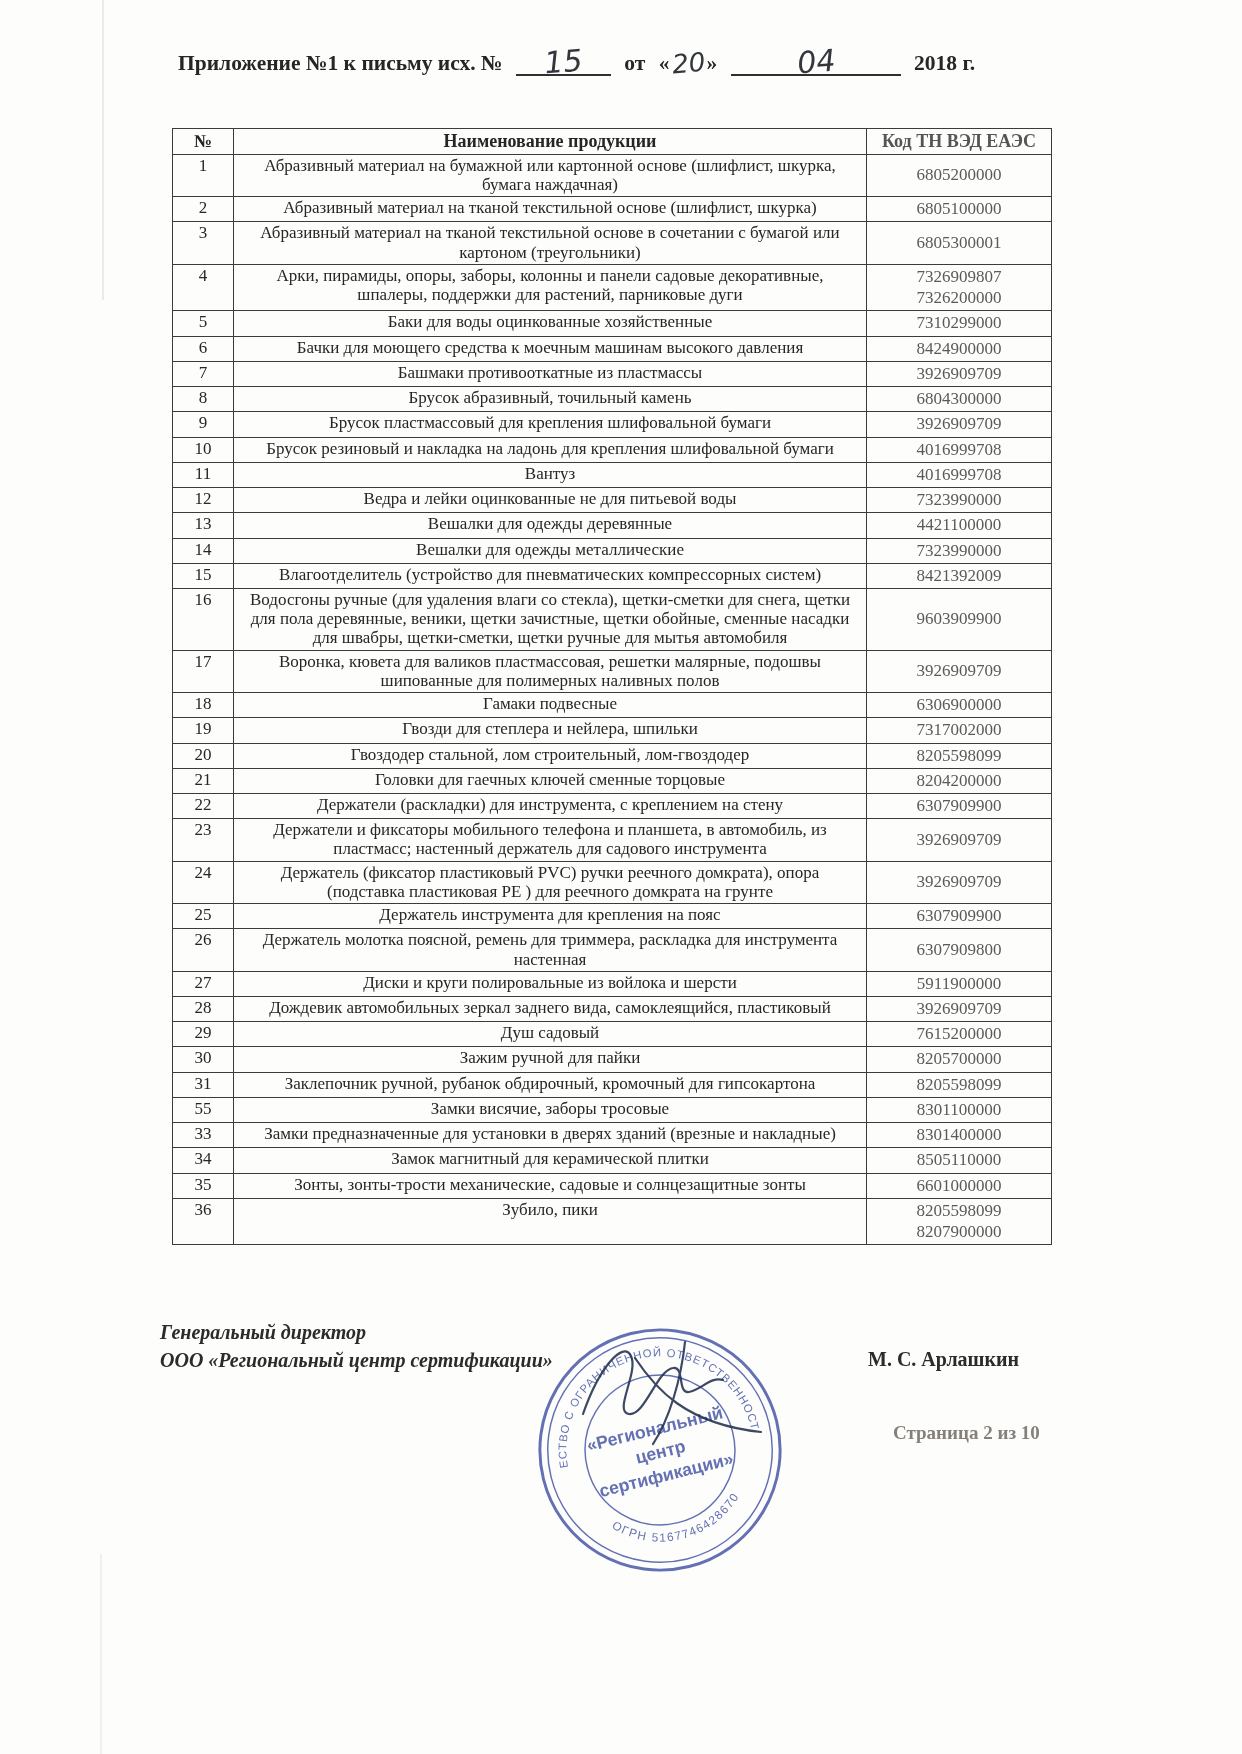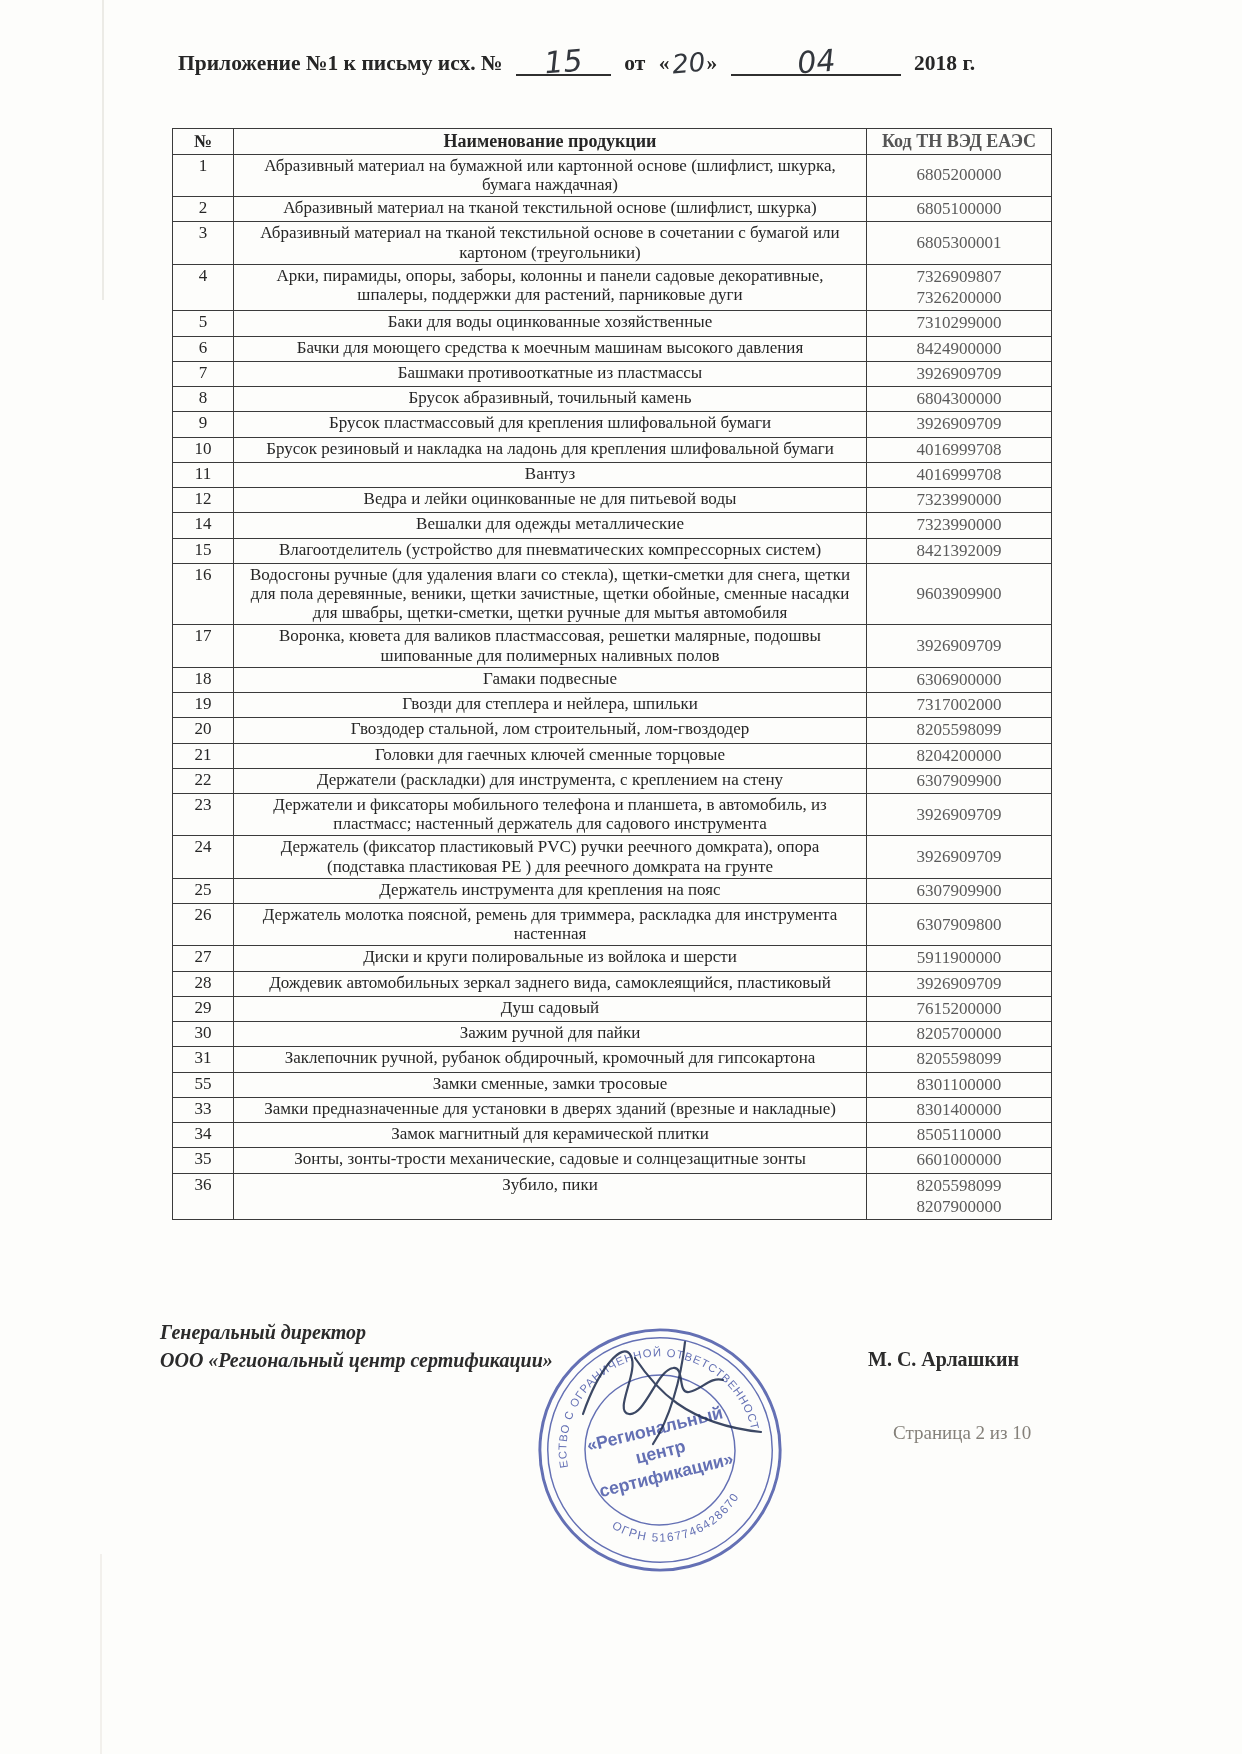--- a/index.html
+++ b/index.html
@@ -57,21 +57,21 @@
   .director-block{
     position:absolute;left:160px;top:1318px;z-index:4;
     font-size:20px;font-weight:bold;line-height:1.4;color:#2b2b2b;font-style:italic;
   }
   .signer-name{
     position:absolute;left:868px;top:1348px;z-index:4;
     font-size:20px;font-weight:bold;color:#2b2b2b;
   }
   .page-label{
     position:absolute;left:893px;top:1422px;z-index:4;
-    font-size:19px;color:#85817a;
+    font-size:19px;color:#85817a;font-weight:bold;
   }
   .stamp{
     position:absolute;left:532px;top:1322px;width:256px;height:256px;
     transform:rotate(-14deg);opacity:.82;z-index:2;
   }
   .stamp text{fill:#4352a5;font-family:"Liberation Sans", sans-serif;}
   .signature-svg{
     position:absolute;left:565px;top:1328px;width:210px;height:122px;z-index:3;
   }
 </style>
@@ -181,20 +181,27 @@
             </td>
           </tr>
           <tr>
             <td class="col-num">12</td>
             <td class="col-name">Ведра и лейки оцинкованные не для питьевой воды</td>
             <td class="col-code">
               <div>7323990000</div>
             </td>
           </tr>
           <tr>
+            <td class="col-num">13</td>
+            <td class="col-name">Вешалки для одежды деревянные</td>
+            <td class="col-code">
+              <div>4421100000</div>
+            </td>
+          </tr>
+          <tr>
             <td class="col-num">14</td>
             <td class="col-name">Вешалки для одежды металлические</td>
             <td class="col-code">
               <div>7323990000</div>
             </td>
           </tr>
           <tr>
             <td class="col-num">15</td>
             <td class="col-name">Влагоотделитель (устройство для пневматических компрессорных систем)</td>
             <td class="col-code">
@@ -308,21 +315,21 @@
           </tr>
           <tr>
             <td class="col-num">31</td>
             <td class="col-name">Заклепочник ручной, рубанок обдирочный, кромочный для гипсокартона</td>
             <td class="col-code">
               <div>8205598099</div>
             </td>
           </tr>
           <tr>
             <td class="col-num">55</td>
-            <td class="col-name">Замки сменные, замки тросовые</td>
+            <td class="col-name">Замки висячие, заборы тросовые</td>
             <td class="col-code">
               <div>8301100000</div>
             </td>
           </tr>
           <tr>
             <td class="col-num">33</td>
             <td class="col-name">Замки предназначенные для установки в дверях зданий (врезные и накладные)</td>
             <td class="col-code">
               <div>8301400000</div>
             </td>

